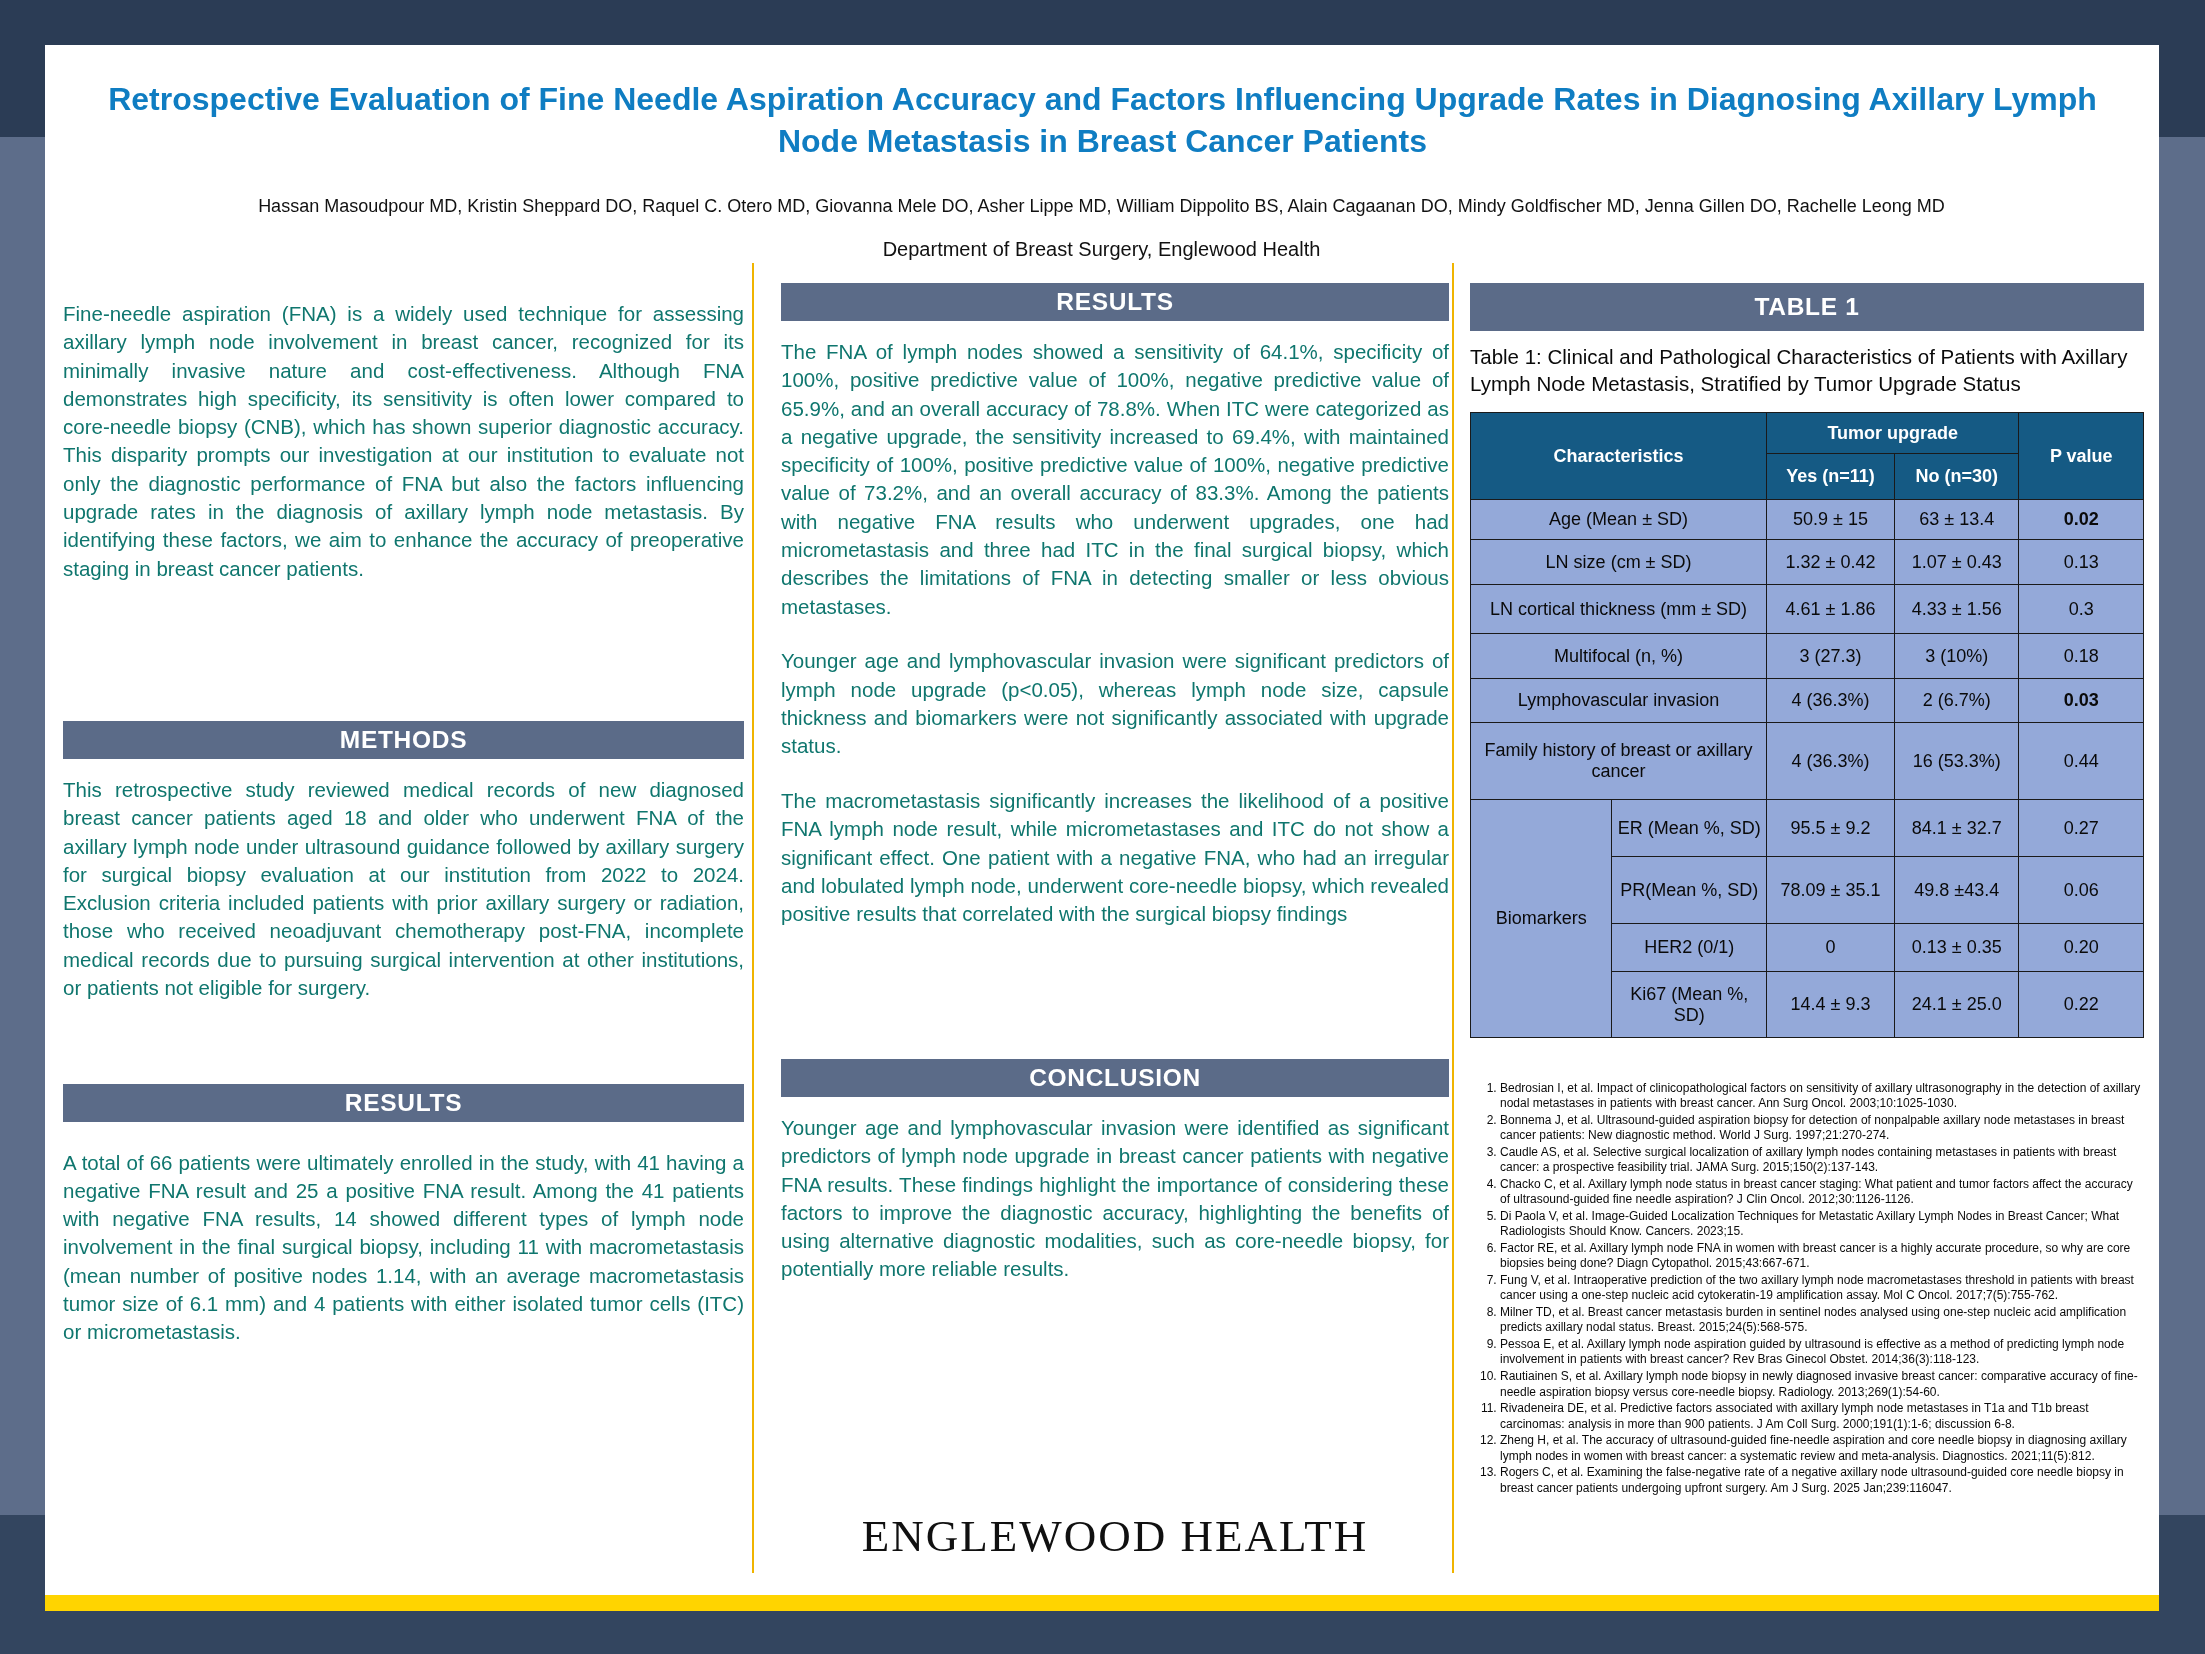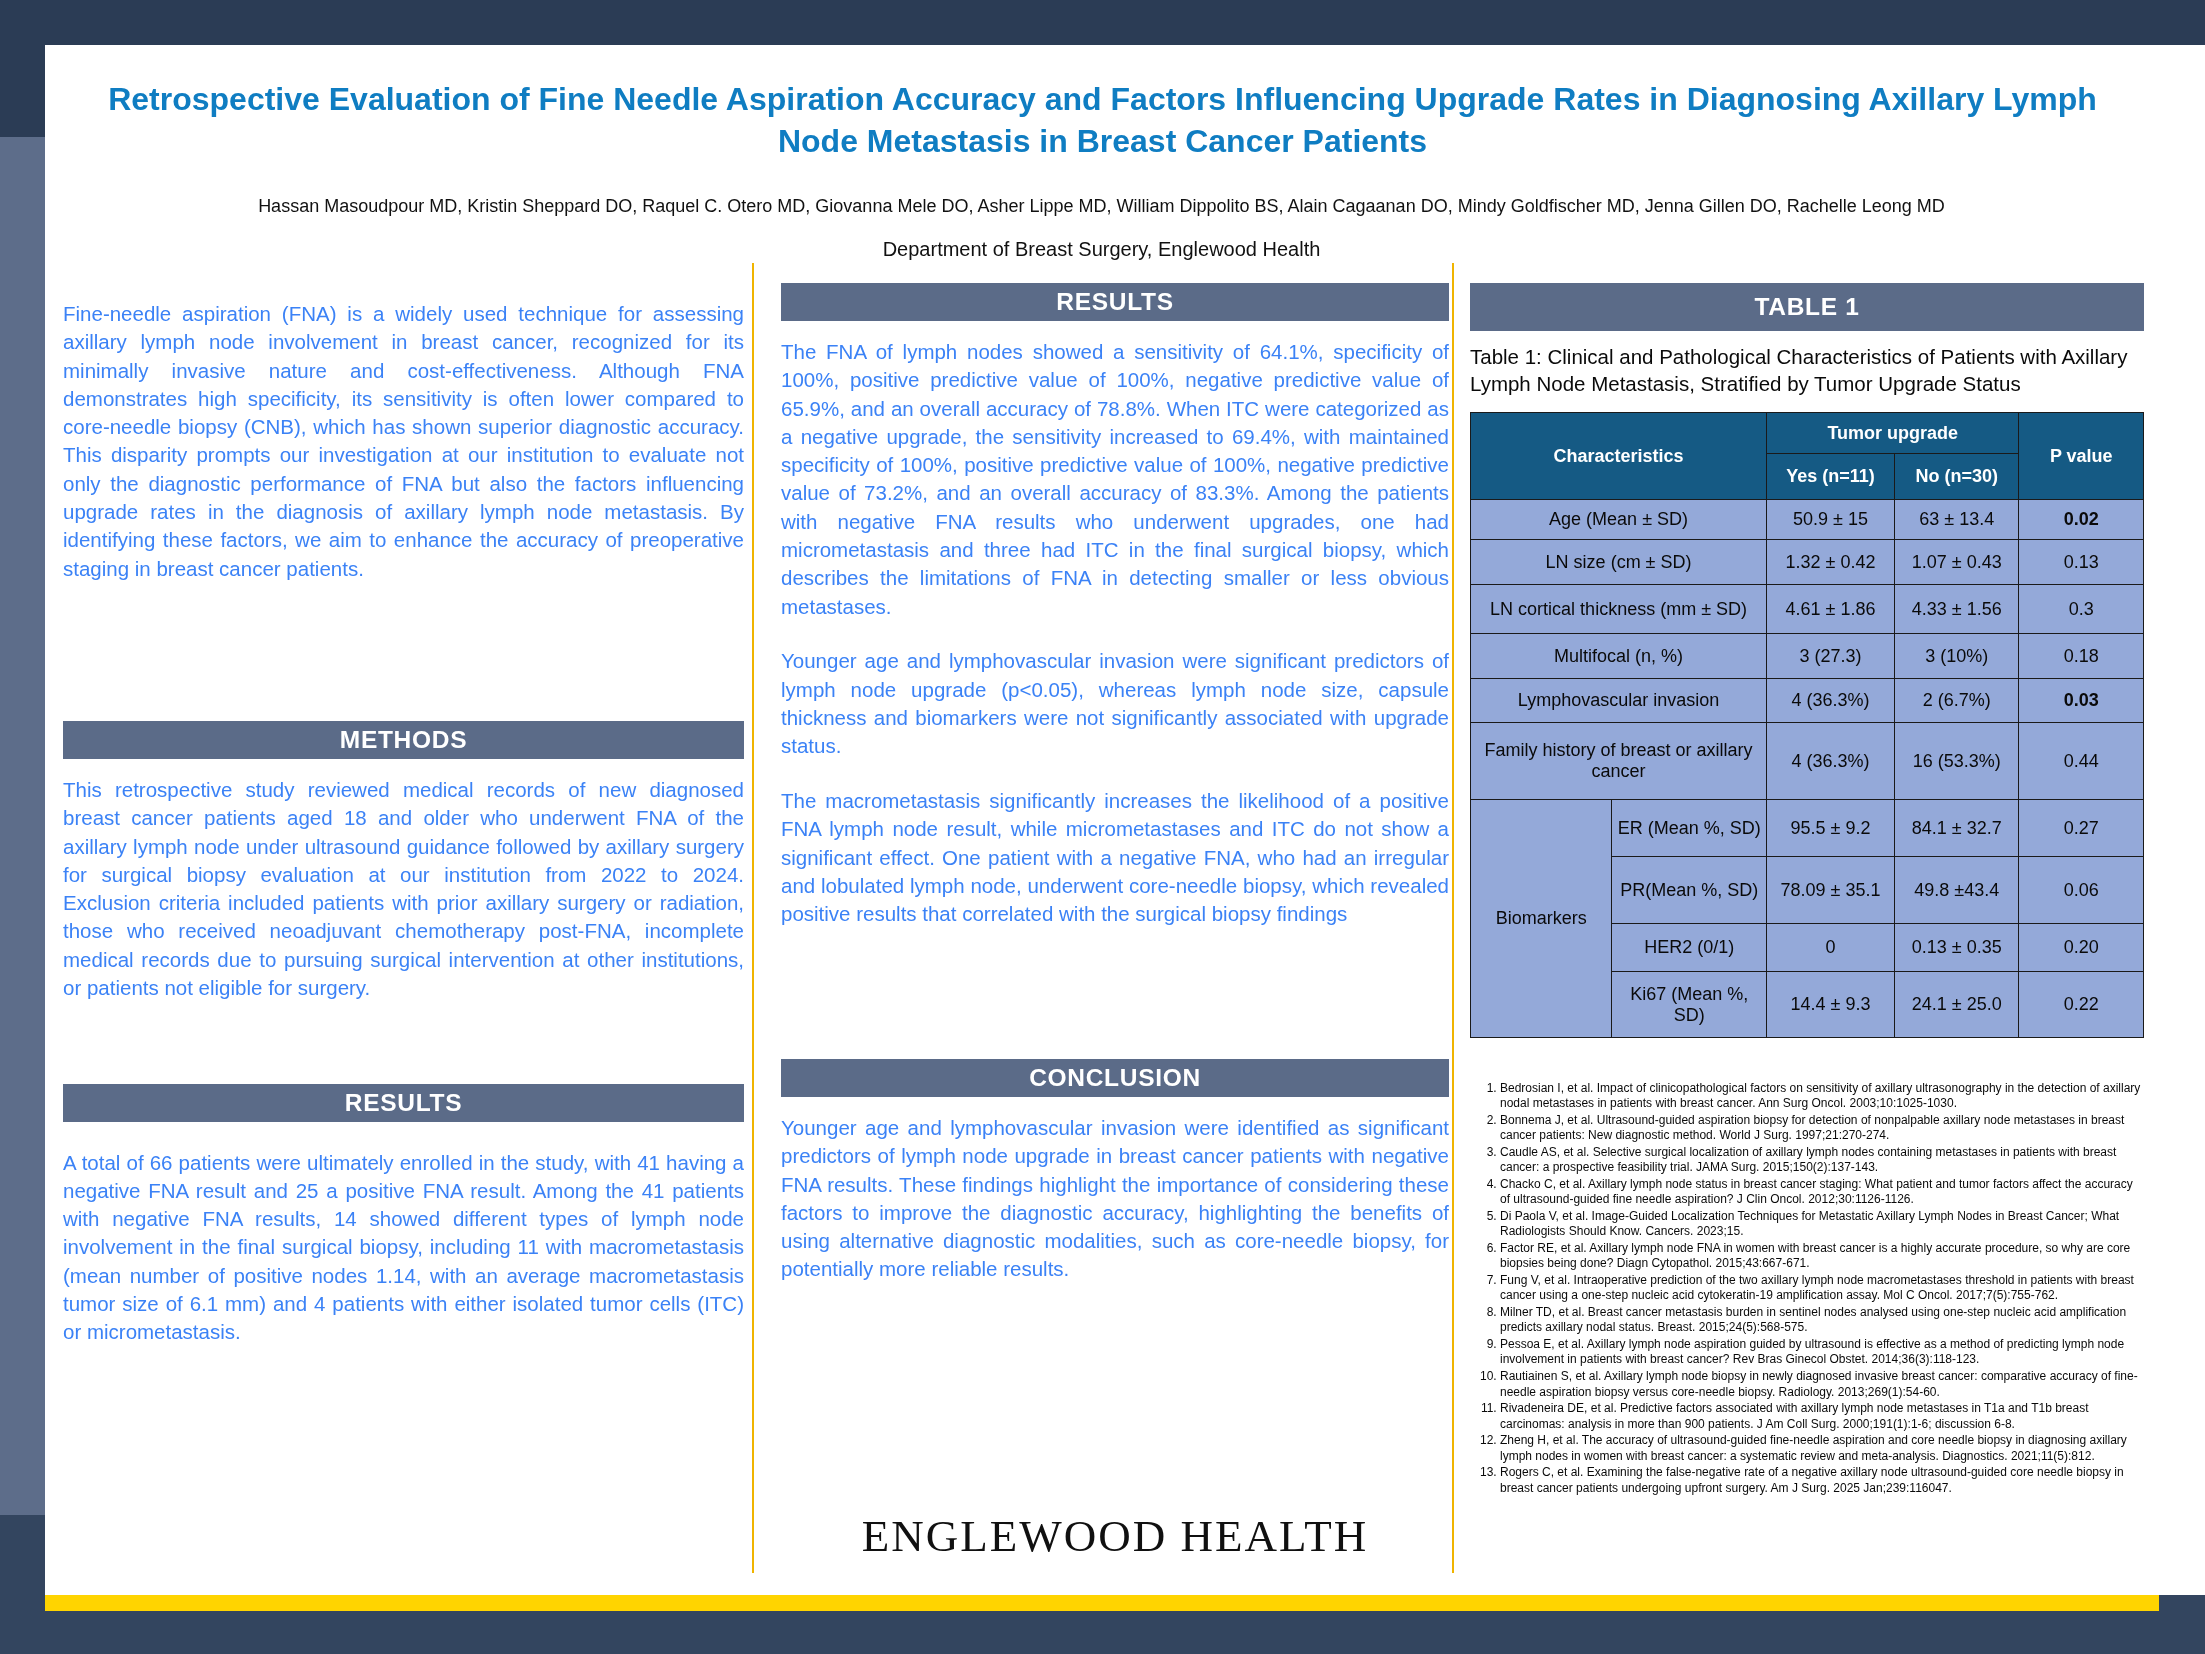--- a/index.html
+++ b/index.html
@@ -1,37 +1,37 @@
 <!DOCTYPE html>
 <html style="font-size:10.6px"><head>
 <meta charset="utf-8">
 <style>
   html,body{margin:0;padding:0;}
   body{font-family:"Liberation Sans", sans-serif; background:#5d6d8a;}
   .stage{position:relative;width:2205px;height:1654px;overflow:hidden;background:#5d6d8a;}
   .band-top{position:absolute;left:0;top:0;width:2205px;height:137px;background:#2b3c55;}
   .band-bottom{position:absolute;left:0;top:1515px;width:2205px;height:139px;background:#33455f;}
-  .poster{position:absolute;left:45px;top:45px;width:2114px;height:1550px;background:#ffffff;padding-left:46px;}
+  .poster{position:absolute;left:45px;top:45px;width:2114px;height:1550px;background:#ffffff;}
   .gold-bar{position:absolute;left:0;top:1550px;width:2114px;height:16px;background:#ffd400;}
   .title{position:absolute;left:45px;top:34px;width:2025px;text-align:center;color:#0f7dc2;
          font-size:32px;font-weight:bold;line-height:1.3;}
   .authors{position:absolute;left:46px;top:151px;width:2021px;text-align:center;color:#111;font-size:18px;}
   .dept{position:absolute;left:46px;top:193px;width:2021px;text-align:center;color:#111;font-size:20px;}
   .vsep{position:absolute;top:218px;height:1310px;width:2px;background:#f0b400;}
   .vsep1{left:707px;}
   .vsep2{left:1407px;}
   .col{position:absolute;top:238px;}
   .col1{left:18px;width:681px;height:1311px;}
   .col2{left:736px;width:668px;height:1311px;}
   .col3{left:1425px;width:674px;height:1311px;}
   .sec{position:absolute;left:0;right:0;}
   .sec-head{background:#5b6b88;color:#ffffff;font-weight:bold;font-size:24.5px;
             height:38px;display:flex;align-items:center;justify-content:center;letter-spacing:0.7px;}
   .sec-head.tall{height:48px;}
-  .sec p{margin:17px 0 0 0;font-size:20.5px;line-height:1.38;color:#3b82f6;text-align:justify;}
+  .sec p{margin:17px 0 0 0;font-size:20.5px;line-height:1.38;color:#0f766e;text-align:justify;}
   .caption{margin:13.2px 0 14.6px 0;font-size:20.5px;line-height:1.3;color:#0a0a0a;text-align:left;}
   table.t1{width:100%;border-collapse:collapse;table-layout:fixed;font-size:18px;color:#0a0a0a;}
   table.t1 th, table.t1 td{border:1.3px solid #1a1a1a;text-align:center;vertical-align:middle;padding:4px 5.3px;}
   table.t1 thead th{background:#155a84;color:#ffffff;font-weight:bold;}
   table.t1 tbody td{background:#94a9d9;}
   table.t1 thead tr:nth-child(1){height:41px;}
   table.t1 thead tr:nth-child(2){height:46px;}
   table.t1 tbody tr:nth-child(1){height:40px;}
   table.t1 tbody tr:nth-child(2){height:45px;}
   table.t1 tbody tr:nth-child(3){height:49px;}

